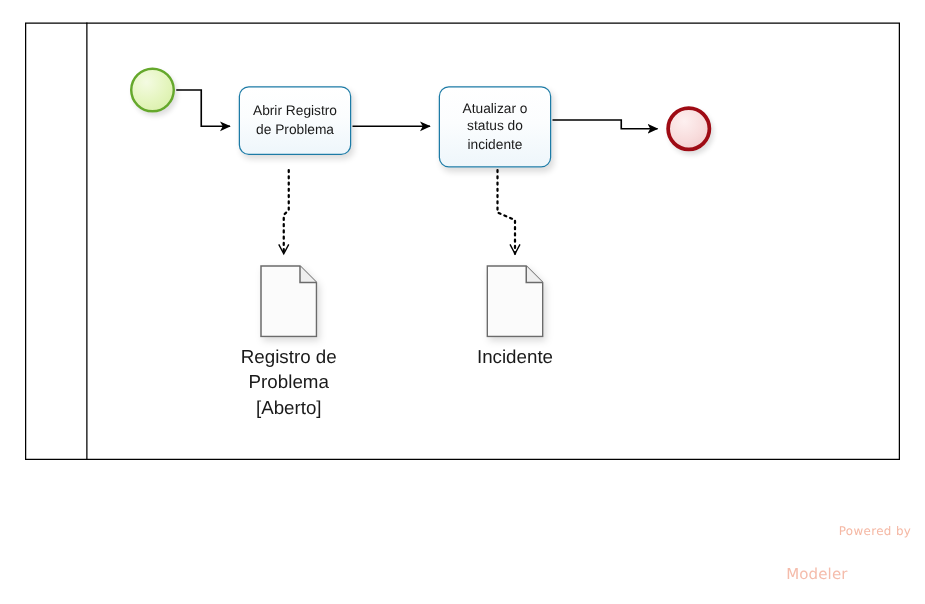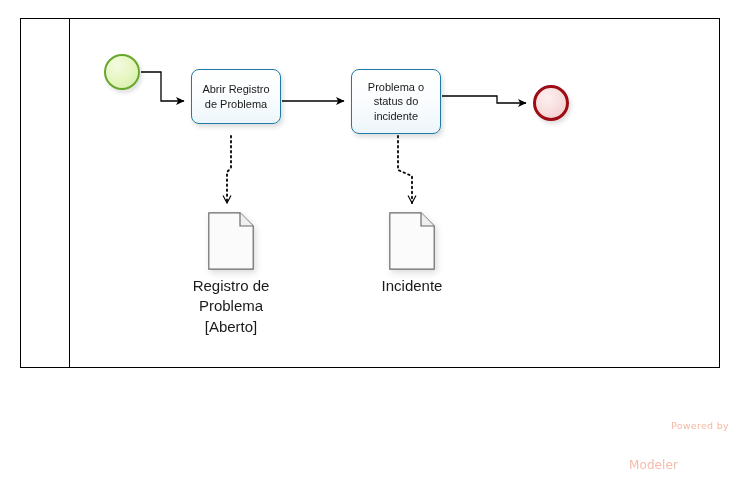--- a/index.html
+++ b/index.html
@@ -156,21 +156,21 @@
     font-size: 30px;
     font-weight: bold;
     color: #f2a391;
     letter-spacing: -1.2px;
     line-height: 1;
     font-family: "DejaVu Sans", sans-serif;
   }
   #logo-modeler {
     position: absolute;
     left: 2px;
-    top: 39px;
+    top: 33px;
     font-size: 12px;
     color: #f5bcab;
     letter-spacing: 0.1px;
     line-height: 1;
     font-family: "DejaVu Sans", sans-serif;
   }
 </style>
 </head>
 <body>
 
@@ -210,21 +210,21 @@
 </svg>
 
 <div class="node event" id="start-event"></div>
 
 <div class="node task" id="task-1">
   <span class="task-label">Abrir Registro
 de Problema</span>
 </div>
 
 <div class="node task" id="task-2">
-  <span class="task-label">Problema o
+  <span class="task-label">Atualizar o
 status do
 incidente</span>
 </div>
 
 <div class="node event" id="end-event"></div>
 
 <div class="node data-object" id="data-object-1">
   <svg class="doc" viewBox="0 0 46 58">
     <path d="M0.8,0.8 L32,0.8 L45.2,14 L45.2,57.2 L0.8,57.2 Z" fill="#fbfbfb" stroke="#6b6b6b" stroke-width="1.2" stroke-linejoin="miter"></path>
     <path d="M32,0.8 L32,14 L45.2,14" fill="#efefef" stroke="#6b6b6b" stroke-width="1.2" stroke-linejoin="miter"></path>

